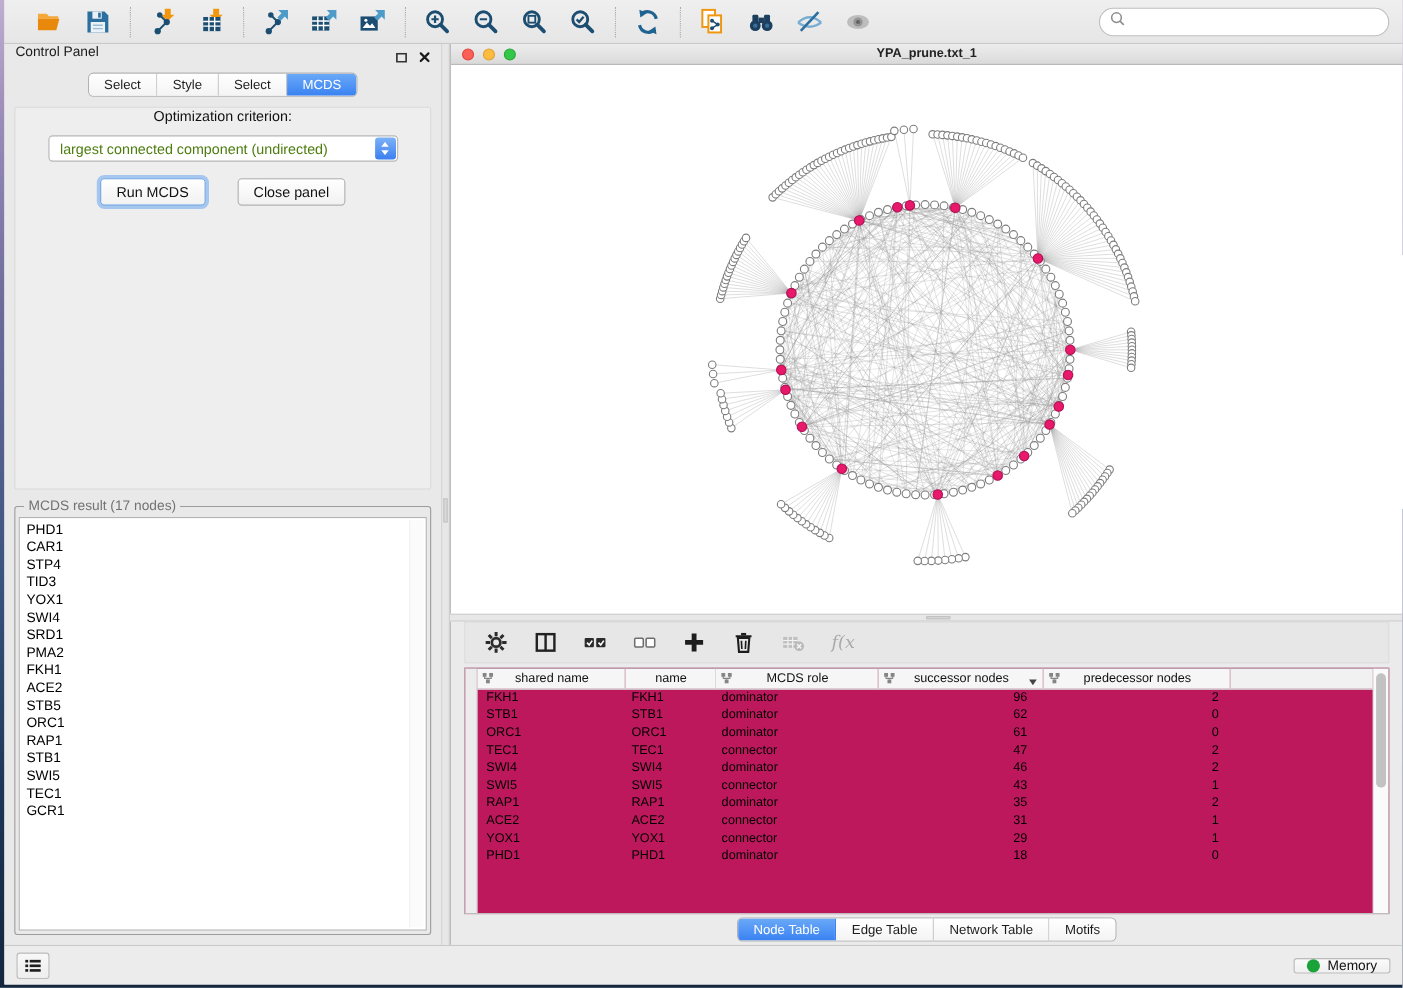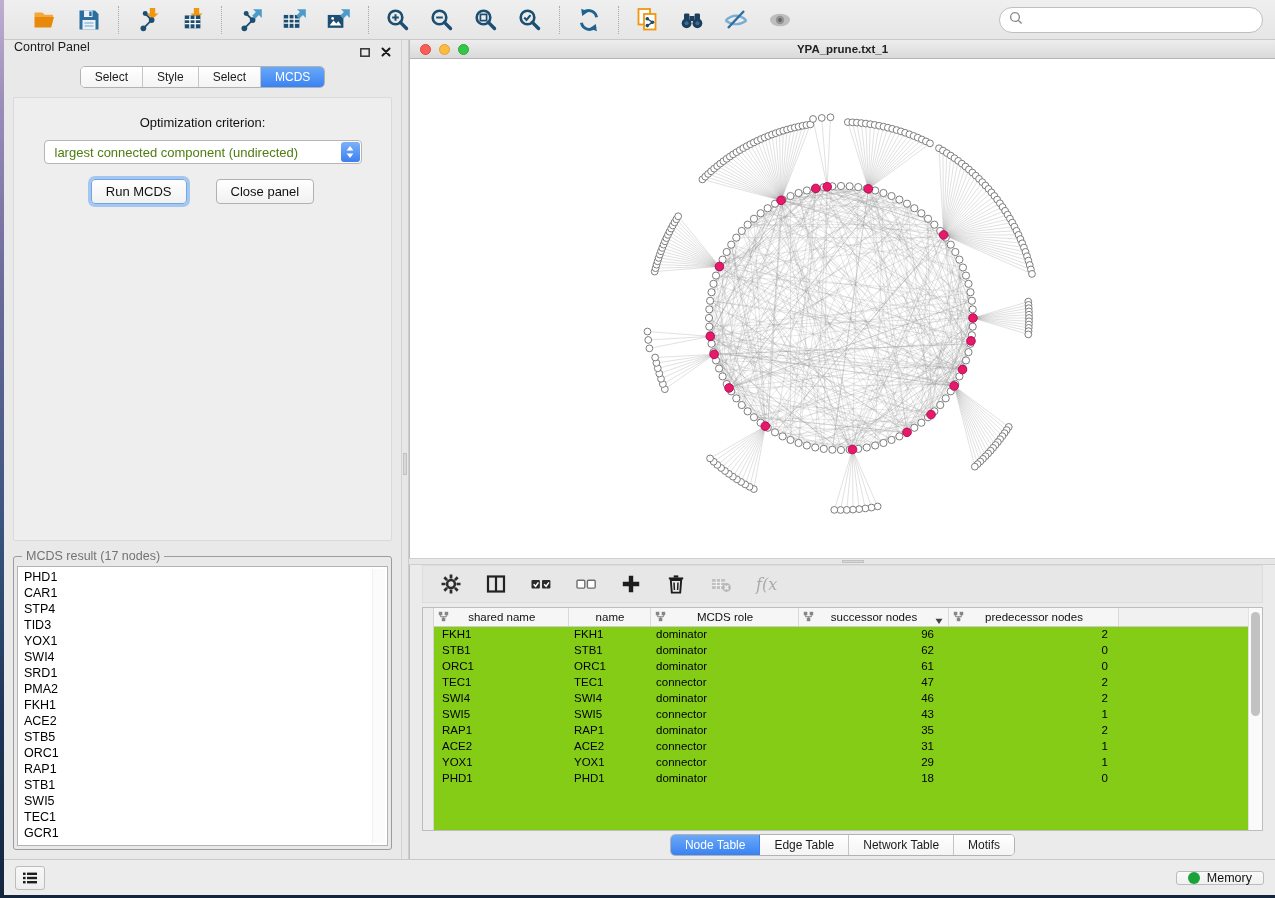--- a/index.html
+++ b/index.html
@@ -32,21 +32,21 @@
   .panel-titlebar { height:26px; display:flex; padding:0 10px; font-size:12.5px; color:#1a1a1a; flex:0 0 auto; }
   .panel-titlebar .ttl { flex:1; }
   .win-btns { display:flex; gap:11px; align-items:center; }
   .cp-tabs { height:24px; display:flex; justify-content:center; align-items:flex-start; flex:0 0 auto; }
   .seg { display:inline-flex; border:1px solid #b2b2b2; border-radius:5px; overflow:hidden; background:#fdfdfd; }
   .seg .tab { padding:2px 14px; font-size:12px; line-height:16px; border-right:1px solid #c5c5c5; color:#1c1c1c;
     background:linear-gradient(#ffffff,#f4f4f4); cursor:default; }
   .seg .tab:last-child { border-right:none; }
   .seg .tab.active { background:linear-gradient(#6aa9f8,#3a82f2); color:#fff; border-right-color:#3a82f2; }
   .cp-content { flex:1; margin:7px 9px 9px 9px; display:flex; flex-direction:column; min-height:0; }
-  .cp-form { background:#eeeeee; border:1px solid #dadada; border-radius:2px; height:444px; flex:0 0 auto; padding-top:17px; }
+  .cp-form { background:#eeeeee; border:1px solid #dadada; border-radius:2px; height:348px; flex:0 0 auto; }
   .opt-label { text-align:center; font-size:13px; color:#111; }
   .dropdown { margin:10px auto 0 auto; width:318px; height:24px; background:#fff; border:1px solid #b6b6b6;
     border-radius:4px; display:flex; align-items:center; font-size:13px; color:#4d7c0f; position:relative; padding-left:10px; }
   .dropdown .stepper { position:absolute; right:1px; top:1px; bottom:1px; width:19px; border-radius:3px;
     background:linear-gradient(#7db2f8,#3c7ff0); display:flex; flex-direction:column; align-items:center; justify-content:center; gap:2px; }
   .btn-row { margin-top:15px; display:flex; justify-content:center; gap:29px; }
   .btn { height:25px; padding:0 14px; background:linear-gradient(#ffffff,#f1f1f1); border:1px solid #b1b1b1;
     border-radius:4px; font-size:13px; font-family:inherit; color:#111; cursor:default; }
   .btn.focused { box-shadow:0 0 0 3px rgba(105,165,240,.55); border-color:#6fa6e6; }
   fieldset.result-box { margin-top:8px; flex:1; border:1px solid #9c9c9c; border-radius:3px; padding:3px; min-height:0; display:flex; }
@@ -72,21 +72,21 @@
   .light.yellow { background:#fdbc40; border:1px solid #dfa133; }
   .light.green { background:#33c748; border:1px solid #2aa73c; }
   .net-title { font-size:11.5px; font-weight:700; color:#222; }
   .net-canvas { flex:1; background:#fff; }
 
   
   .table-panel { flex:1; display:flex; flex-direction:column; background:#ebebeb; border-left:1px solid #bdbdbd; min-height:0; }
   .tbl-toolbar { height:38px; margin:0 12px; background:#e7e7e7; border:1px solid #dddddd; display:flex;
     align-items:center; gap:15px; padding:0 13px; flex:0 0 auto; }
   .tt-btn { width:30px; height:30px; display:flex; align-items:center; justify-content:center; cursor:default; }
-  .tbl-wrap { flex:1; margin:4px 12px 0 12px; background:#84cc16; border:1px solid #bdbdbd; display:flex; min-height:0; position:relative; }
+  .tbl-wrap { flex:1; margin:4px 12px 0 12px; background:#be185d; border:1px solid #bdbdbd; display:flex; min-height:0; position:relative; }
   .gutter { width:11px; background:#ececec; border-right:1px solid #d4d4d4; flex:0 0 auto; }
   table.data { border-collapse:collapse; table-layout:fixed; flex:1; align-self:flex-start; width:100%; }
   table.data th { height:18px; background:#f6f6f6; border-right:1px solid #dadada; border-bottom:1px solid #cccccc;
     font-weight:400; font-size:11.5px; color:#111; position:relative; text-align:center; padding:0 14px 0 16px; white-space:nowrap; overflow:hidden; }
   table.data th.filler { background:#f1f1f1; border-right:none; }
   table.data th .col-icon { position:absolute; left:4px; top:3px; }
   table.data th .sort-ind { position:absolute; right:5px; top:6px; }
   table.data td { height:16px; font-size:11.5px; color:#000; padding:0 6px; white-space:nowrap; overflow:hidden; }
   table.data td.first { padding-left:8px; }
   table.data td.num { text-align:right; }

